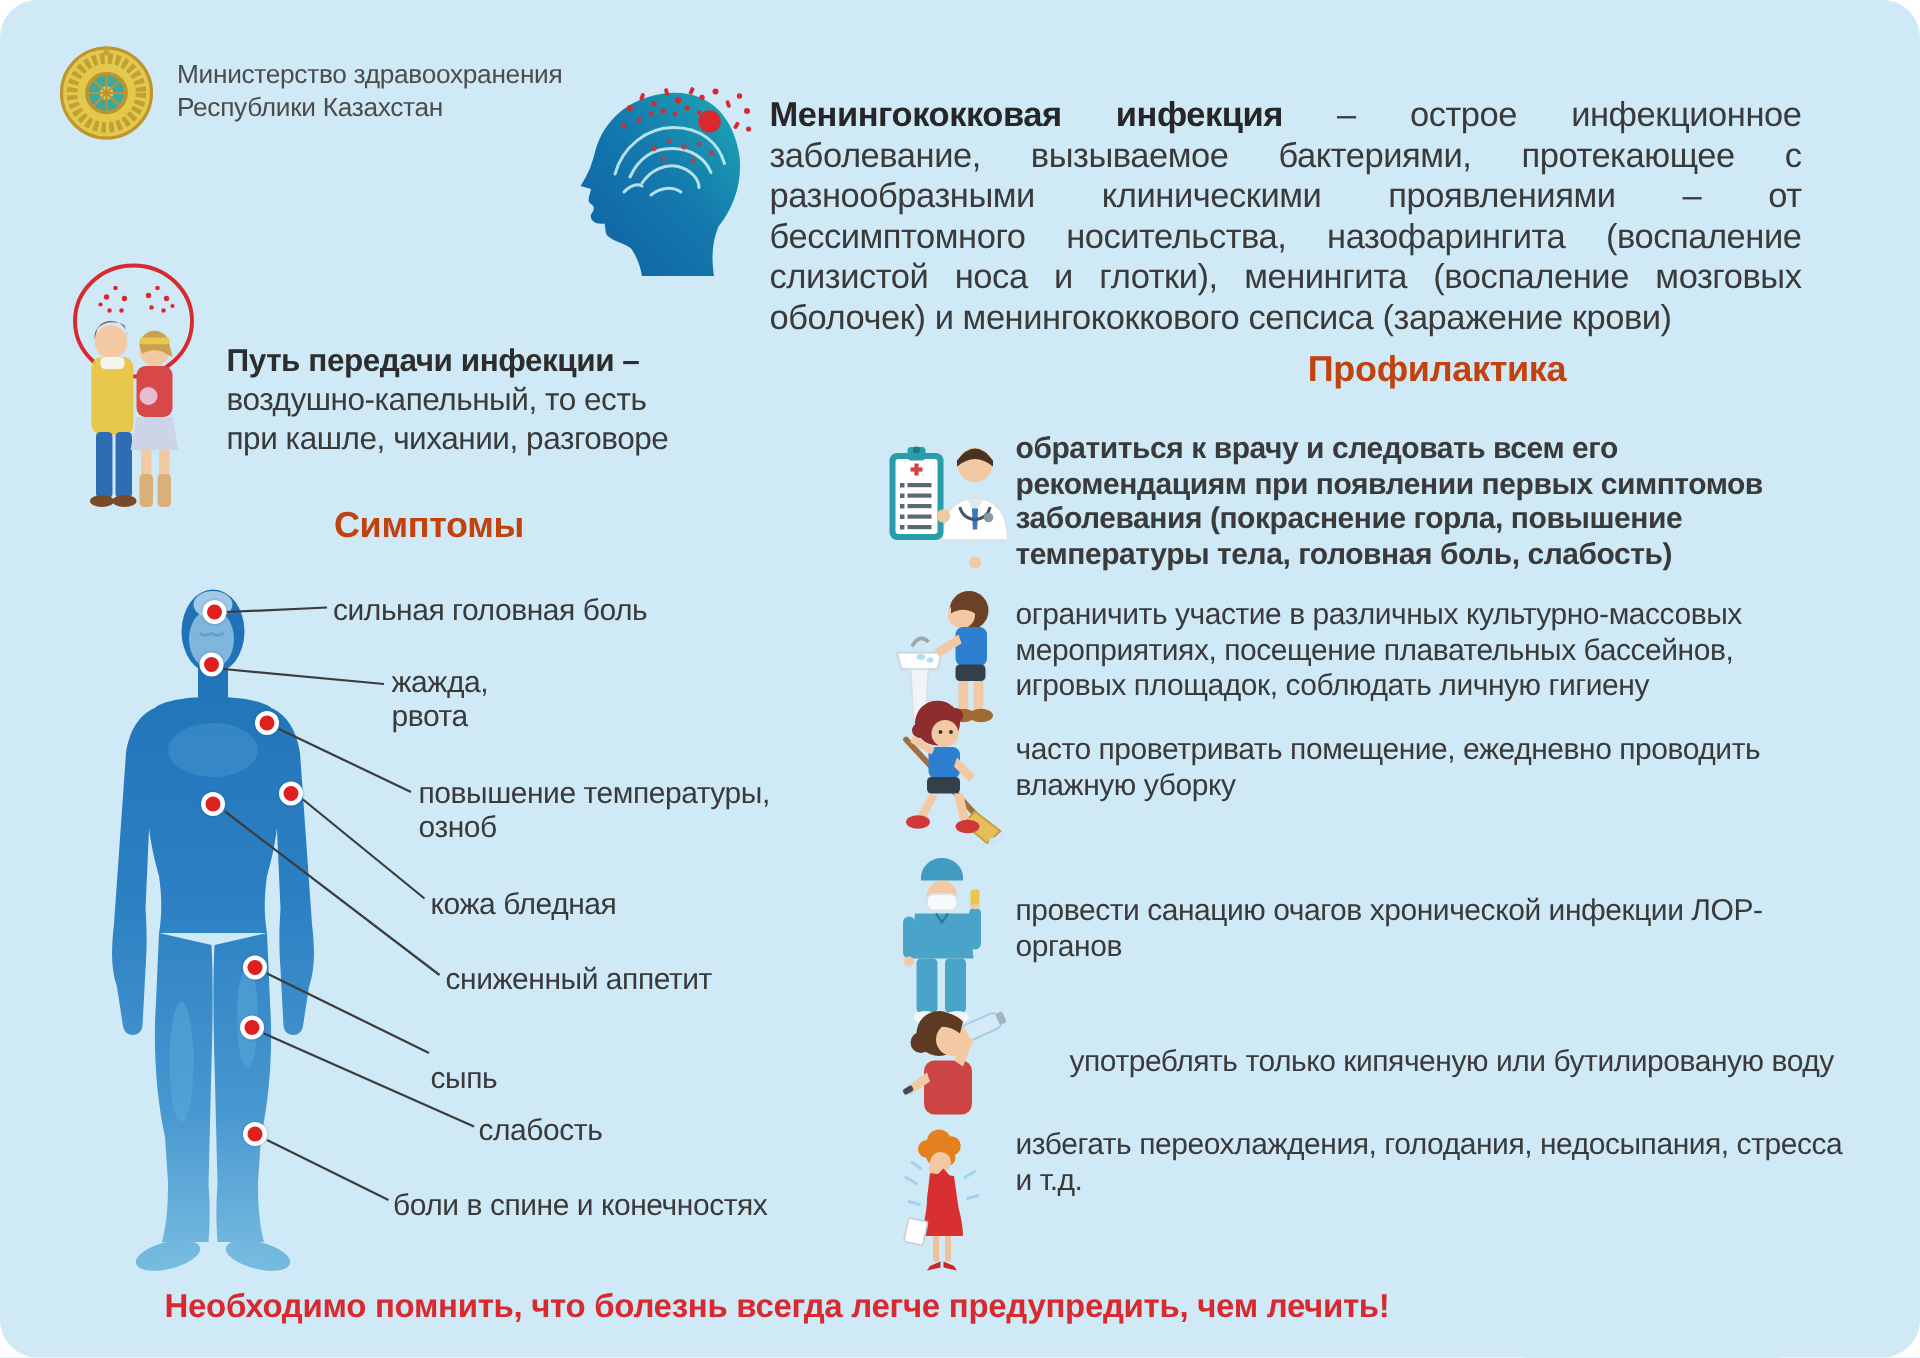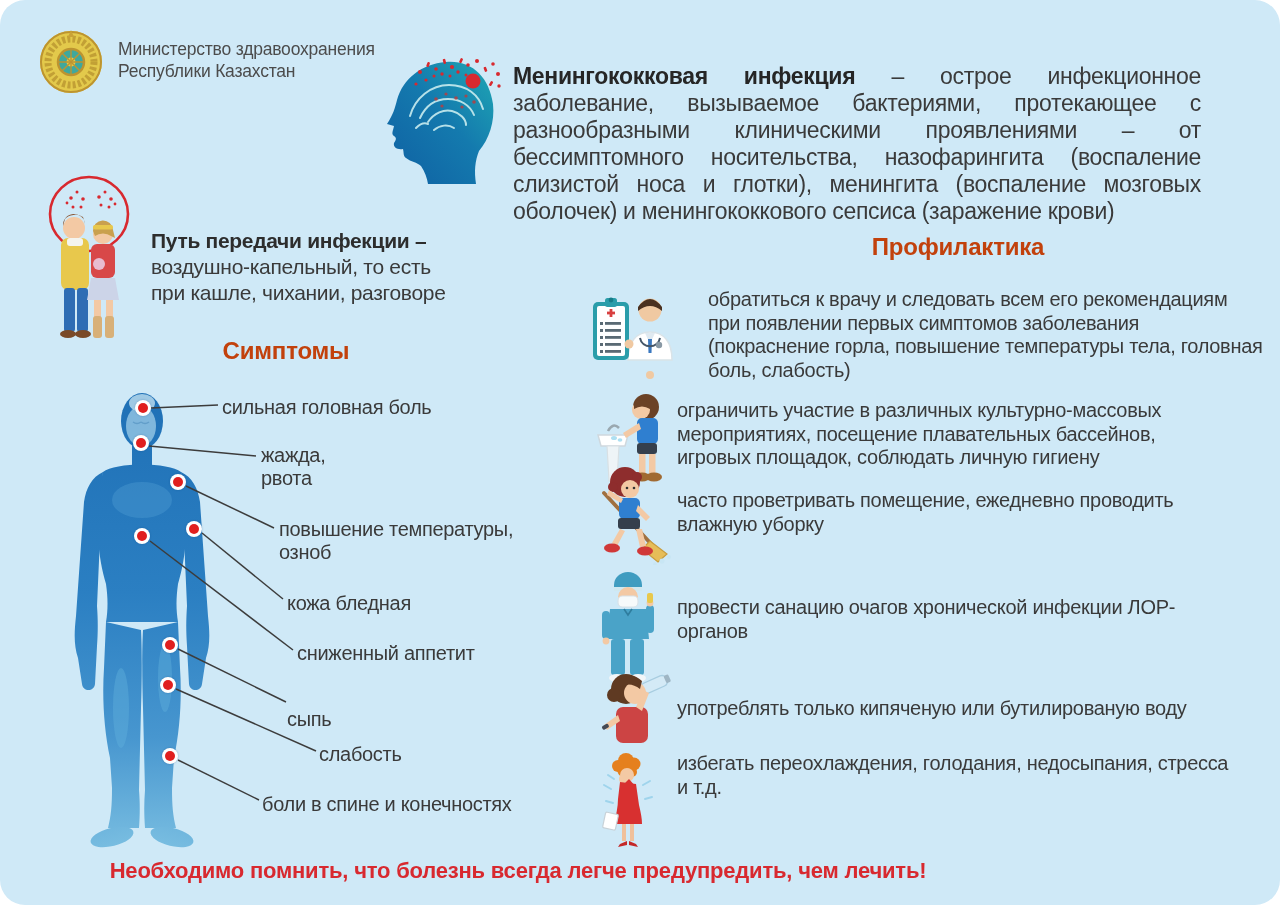--- a/index.html
+++ b/index.html
@@ -233,21 +233,21 @@
       <rect x="8" y="49" width="3" height="3"></rect>
         <rect x="13" y="49" width="16" height="2.8"></rect>
       <rect x="8" y="56" width="3" height="3"></rect>
         <rect x="13" y="56" width="16" height="2.8"></rect>
       <rect x="8" y="63" width="3" height="3"></rect>
         <rect x="13" y="63" width="16" height="2.8"></rect>
     </g>
     <circle cx="37" cy="57" r="4.5" fill="#f0c9a2"></circle>
     <circle cx="58" cy="88" r="4" fill="#f0c9a2"></circle>
   </svg>
-  <div class="abs prev-text" style="left:708px;top:288px;">обратиться к врачу и следовать всем его рекомендациям при появлении первых симптомов заболевания (покраснение горла, повышение температуры тела, головная боль, слабость)</div>
+  <div class="abs prev-text" style="left:677px;top:288px;font-weight:bold;">обратиться к врачу и следовать всем его рекомендациям при появлении первых симптомов заболевания (покраснение горла, повышение температуры тела, головная боль, слабость)</div>
 
   <svg class="abs" style="left:594px;top:391px;" width="78" height="94" viewBox="0 0 78 94">
     <path d="M4,44 L34,44 L31,55 L7,55 Z" fill="#ffffff" stroke="#cfd8de" stroke-width="1.5"></path>
     <path d="M13,55 L25,55 L23,90 L15,90 Z" fill="#eef4f7" stroke="#d8e0e4" stroke-width="1.2"></path>
     <path d="M14,40 q5,-9 11,-3" fill="none" stroke="#9aa8b0" stroke-width="2.5"></path>
     <ellipse cx="20" cy="47" rx="3" ry="2" fill="#aee0f2"></ellipse>
     <ellipse cx="26" cy="49" rx="2.4" ry="1.7" fill="#aee0f2"></ellipse>
     <circle cx="52" cy="16" r="13" fill="#6b4226"></circle>
     <circle cx="47" cy="19" r="9" fill="#f3c9a4"></circle>
     <path d="M40,12 q8,-6 16,0 l0,6 q-8,-5 -16,0 Z" fill="#6b4226"></path>
@@ -310,21 +310,21 @@
     </g>
     <circle cx="34" cy="22" r="15" fill="#5f3a22"></circle>
     <circle cx="22" cy="28" r="7" fill="#5f3a22"></circle>
     <circle cx="43" cy="26" r="11" fill="#f3c9a4"></circle>
     <path d="M28,12 q12,-8 22,2 l-2,8 q-10,-8 -20,-2 Z" fill="#5f3a22"></path>
     <rect x="24" y="40" width="32" height="36" rx="7" fill="#cc4444"></rect>
     <path d="M50,44 L57,26 L51,23 L44,40 Z" fill="#f3c9a4"></path>
     <path d="M26,48 L12,58 L15,63 L28,54 Z" fill="#f3c9a4"></path>
     <rect x="10" y="58" width="7" height="4" rx="1.5" transform="rotate(-30 13 60)" fill="#444a55"></rect>
   </svg>
-  <div class="abs prev-text" style="left:677px;top:697px;">употреблять только кипяченую или бутилированую воду</div>
+  <div class="abs prev-text" style="left:713px;top:697px;">употреблять только кипяченую или бутилированую воду</div>
 
   <svg class="abs" style="left:596px;top:751px;" width="64" height="98" viewBox="0 0 64 98">
     <g stroke="#9fd4ec" stroke-width="2" stroke-linecap="round">
       <line x1="8" y1="34" x2="15" y2="38"></line>
         <line x1="54" y1="30" x2="47" y2="34"></line>
       <line x1="10" y1="50" x2="17" y2="52"></line>
         <line x1="56" y1="46" x2="49" y2="48"></line>
       <line x1="12" y1="24" x2="18" y2="28"></line>
     </g>
     <circle cx="30" cy="10" r="8" fill="#e5801e"></circle>

